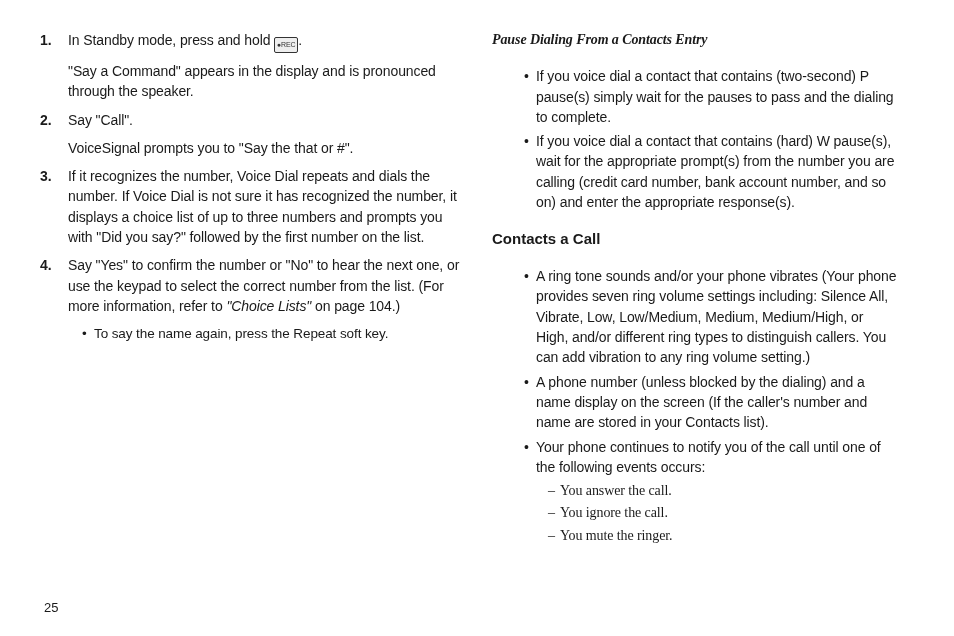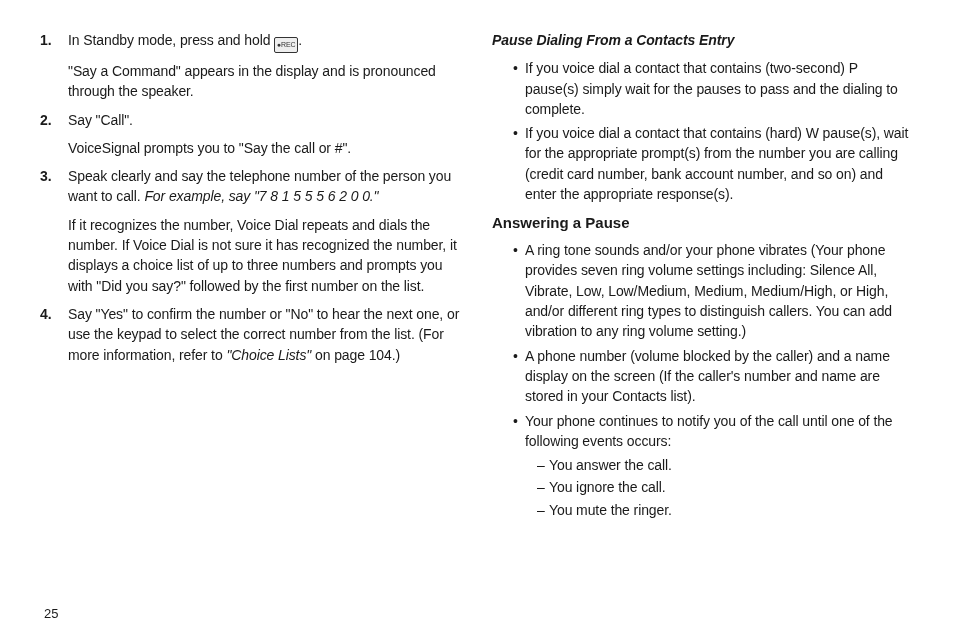--- a/index.html
+++ b/index.html
@@ -36,82 +36,82 @@
   }
   .num {
     position: absolute;
     left: 0;
     top: 0;
     font-weight: 700;
   }
   p { margin: 0 0 8px 0; }
   .bold { font-weight: 400; }
   .italic { font-style: italic; }
-  .boldit { font-weight: 700; font-style: italic; }
+  .boldit { font-weight: 700; font-style: italic; font-family: Liberation Serif, serif; }
   .ul1 { list-style: none; padding: 0 0 0 14px; margin: 0 0 8px 0; }
   .ul1 > li { position: relative; padding-left: 12px; margin-bottom: 6px; }
   .ul1 > li::before { content: "•"; position: absolute; left: 0; top: 0; }
-  .ul2 { list-style: none; padding: 0 0 0 10px; margin: 5px; }
+  .ul2 { list-style: none; padding: 0 0 0 10px; margin: 16px; }
   .ul2 > li { position: relative; padding-left: 12px; margin-bottom: 4px; }
   .ul2 > li::before { content: "•"; position: absolute; left: 0; top: 0; }
   .sub { list-style: none; padding: 0 0 0 12px; margin: 4px 0 0 0; }
   .sub li::before { content: "–"; position: absolute; left: 0; }
-  .sub li { position: relative; padding-left: 12px; margin-bottom: 2px; }
+  .sub li { position: relative; padding-left: 12px; margin-bottom: 2px; font-family: Liberation Serif, serif; }
   .h3 { font-weight: 700; font-size: 15px; margin: 8px 0 6px 0; letter-spacing: 0; font-family: Arial, sans-serif; }
   .icon-key {
     display: inline-block; width: 22px; height: 14px; vertical-align: -2px;
     border: 1px solid #333; border-radius: 2px; background: #eee;
     position: relative; font-size: 7px; text-align: center; line-height: 14px; color:#333;
   }
   .icon-key.c { width: 16px; border-radius: 3px; background: #444; color:#fff; font-weight:700; font-size:9px;}
-  .pagenum { position: absolute; bottom: 12px; left: 44px; font-size: 13px; }
+  .pagenum { position: absolute; bottom: 18px; left: 44px; font-size: 13px; }
   .col.right .ul2 { padding-left: 16px; }
   .leftsmall > li { font-size: 13.5px; }
   
   body { letter-spacing: -0.1px; font-stretch: condensed; }
 </style>
 </head>
 <body>
 
 <div class="page">
   <div class="col left">
     <ol class="ol" id="steps">
         <li>
           <span class="num">1.</span>
           <p>In Standby mode, press and hold <span class="icon-key">●REC</span>.</p>
           <p>"<span class="bold">Say a Command</span>" appears in the display and is pronounced through the speaker.</p>
         </li>
         <li>
           <span class="num">2.</span>
           <p>Say "<span class="bold">Call</span>".</p>
-          <p>VoiceSignal prompts you to "<span class="bold">Say the call or #</span>".</p>
+          <p>VoiceSignal prompts you to "<span class="bold">Say the that or #</span>".</p>
         </li>
         <li>
           <span class="num">3.</span>
-          <p>Speak clearly and say the telephone number of the person you want to call. <span class="italic">For example, say "7 8 1 5 5 5 6 2 0 0."</span></p>
           <p>If it recognizes the number, Voice Dial repeats and dials the number. If Voice Dial is not sure it has recognized the number, it displays a choice list of up to three numbers and prompts you with "<span class="bold">Did you say?</span>" followed by the first number on the list.</p>
         </li>
         <li>
           <span class="num">4.</span>
           <p>Say "<span class="bold">Yes</span>" to confirm the number or "<span class="bold">No</span>" to hear the next one, or use the keypad to select the correct number from the list. (For more information, refer to <span class="italic">"Choice Lists" </span> on page 104.)</p>
           <ul class="ul1 leftsmall">
+            <li>To say the name again, press the <span class="bold">Repeat</span> soft key.</li>
           </ul>
         </li>
       </ol>
   </div>
   <div class="col right">
     <p class="boldit">Pause Dialing From a Contacts Entry</p>
     <ul class="ul2" id="pause-list">
         <li>If you voice dial a contact that contains (two-second) P pause(s) simply wait for the pauses to pass and the dialing to complete.</li>
         <li>If you voice dial a contact that contains (hard) W pause(s), wait for the appropriate prompt(s) from the number you are calling (credit card number, bank account number, and so on) and enter the appropriate response(s).</li>
       </ul>
-    <p class="h3">Answering a Pause</p>
+    <p class="h3">Contacts a Call</p>
     <ul class="ul2" id="answer-list">
         <li>A ring tone sounds and/or your phone vibrates (Your phone provides seven ring volume settings including: <span class="bold">Silence All</span>, <span class="bold">Vibrate</span>, <span class="bold">Low</span>, <span class="bold">Low/Medium</span>, <span class="bold">Medium</span>, <span class="bold">Medium/High</span>, or <span class="bold">High</span>, and/or different ring types to distinguish callers. You can add vibration to any ring volume setting.)</li>
-        <li>A phone number (volume blocked by the caller) and a name display on the screen (If the caller's number and name are stored in your Contacts list).</li>
+        <li>A phone number (unless blocked by the dialing) and a name display on the screen (If the caller's number and name are stored in your Contacts list).</li>
         <li>Your phone continues to notify you of the call until one of the following events occurs:<ul class="sub">
             <li>You answer the call.</li>
             <li>You ignore the call.</li>
             <li>You mute the ringer.</li>
           </ul></li>
       </ul>
   </div>
 </div>
 <div class="pagenum">25</div>
 

